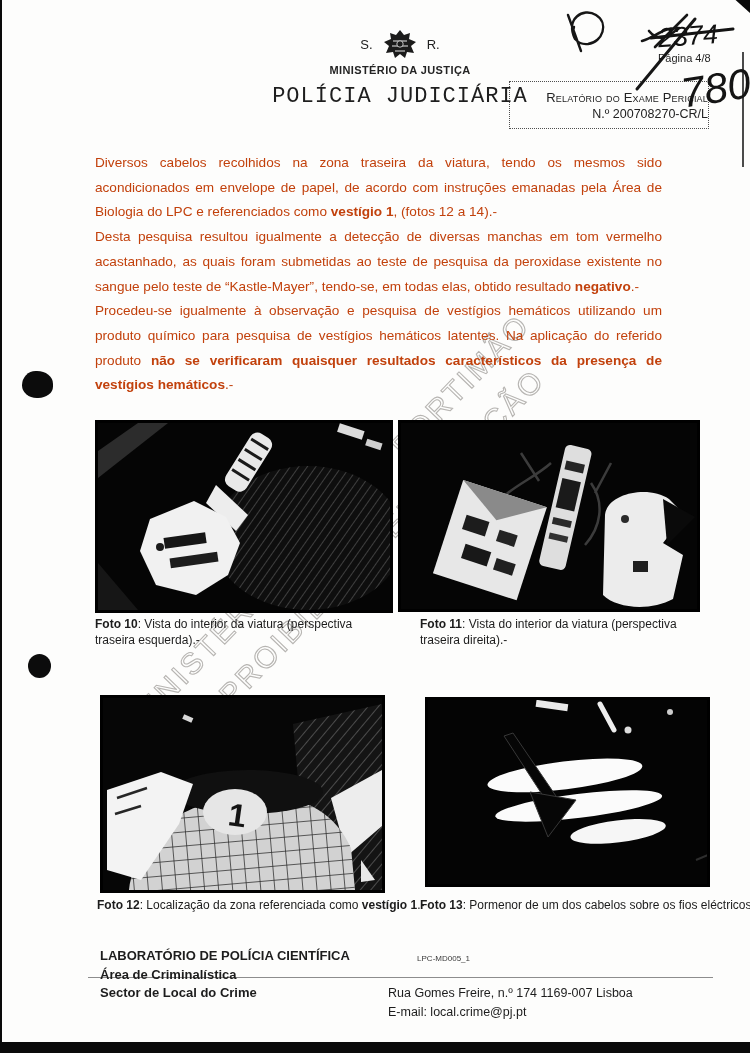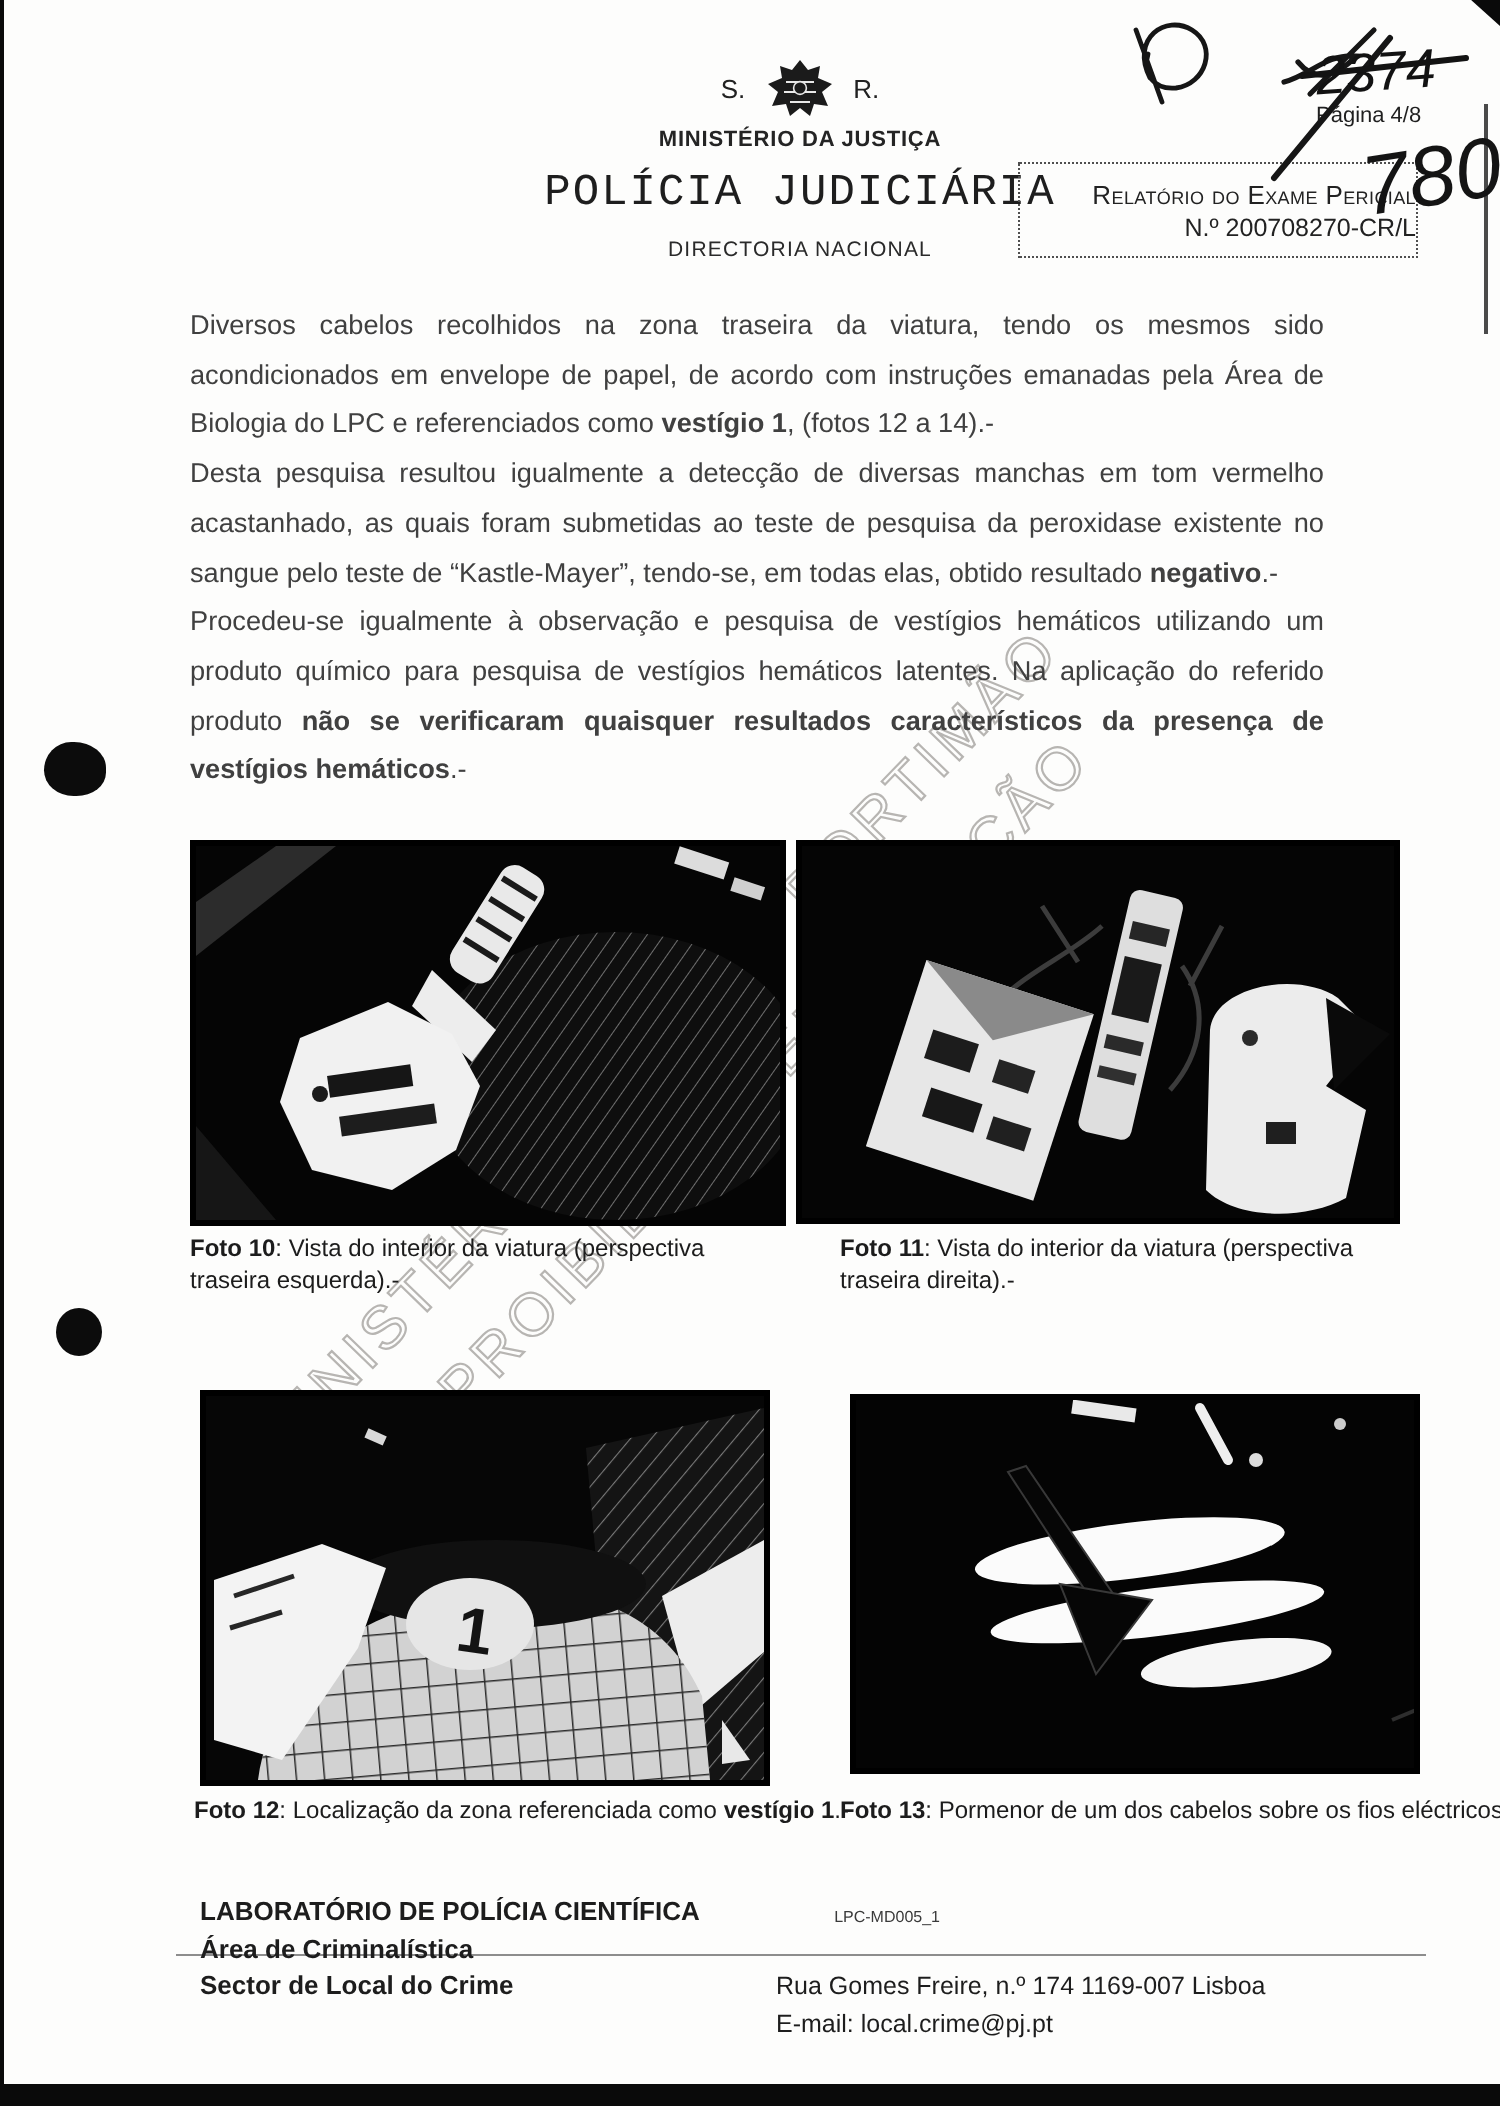--- a/index.html
+++ b/index.html
@@ -26,21 +26,21 @@
   .org{margin-top:8px;font-size:22px;letter-spacing:1px;color:#1e1e1e;font-family:Liberation Mono, monospace;}
   .directorate{margin-top:10px;font-size:10.5px;letter-spacing:.6px;color:#2a2a2a;}
   .report-box{left:509px;top:81px;width:198px;height:46px;border:1.6px dotted #4f4f4f;
     display:flex;flex-direction:column;align-items:flex-end;justify-content:center;z-index:2;background:transparent;}
   .report-title{font-size:13px;font-variant:small-caps;letter-spacing:.2px;color:#222;}
   .report-number{font-size:12.5px;margin-top:2px;color:#222;}
   .pagina{left:658px;top:52px;width:80px;font-size:11px;color:#1f1f1f;z-index:2;}
   .hand-svg{left:545px;top:3px;z-index:3;}
   
   .body-text{left:95px;top:151px;width:567px;font-size:13.6px;line-height:24.7px;
-    text-align:justify;color:#404040;z-index:2;}
+    text-align:justify;color:#c2410c;z-index:2;}
   .body-text p{margin:0;}
   
   .wm{left:0;top:0;z-index:1;pointer-events:none;}
   .wm text{fill:none;stroke:#b7b5b2;stroke-width:1.1;font-family:"Liberation Sans",sans-serif;
     font-size:30px;letter-spacing:3px;}
   
   .photo{border:3px solid #000;z-index:3;background:#000;}
   .photo svg{display:block;}
   .cap{z-index:3;font-size:12px;line-height:16px;color:#1c1c1c;}
   .cap b{font-weight:700;}
@@ -75,21 +75,20 @@
       <span class="sr-letter">S.</span>
       <svg width="34" height="30" viewBox="0 0 34 30">
         <path d="M17,1 L21,6 L27,4 L26,10 L33,13 L28,17 L31,24 L24,23 L22,29 L17,25 L12,29 L10,23 L3,24 L6,17 L1,13 L8,10 L7,4 L13,6 Z" fill="#1b1b1b"></path>
         <path d="M10,12 h14 M9,17 h16 M12,22 h10" stroke="#e8e8e8" stroke-width="1" fill="none"></path>
         <circle cx="17" cy="15" r="3.2" fill="#1b1b1b" stroke="#e8e8e8" stroke-width="0.8"></circle>
       </svg>
       <span class="sr-letter">R.</span>
     </div>
     <div class="ministry">MINISTÉRIO DA JUSTIÇA</div>
     <div class="org">POLÍCIA JUDICIÁRIA</div>
-    <div class="directorate">DIRECTORIA NACIONAL</div>
   </div>
 
   <div class="abs report-box">
     <div class="report-title">Relatório do Exame Pericial</div>
     <div class="report-number">N.º 200708270-CR/L</div>
   </div>
 
   <div class="abs pagina">Página 4/8</div>
 
   <svg class="abs hand-svg" width="205" height="115" viewBox="0 0 205 115">

